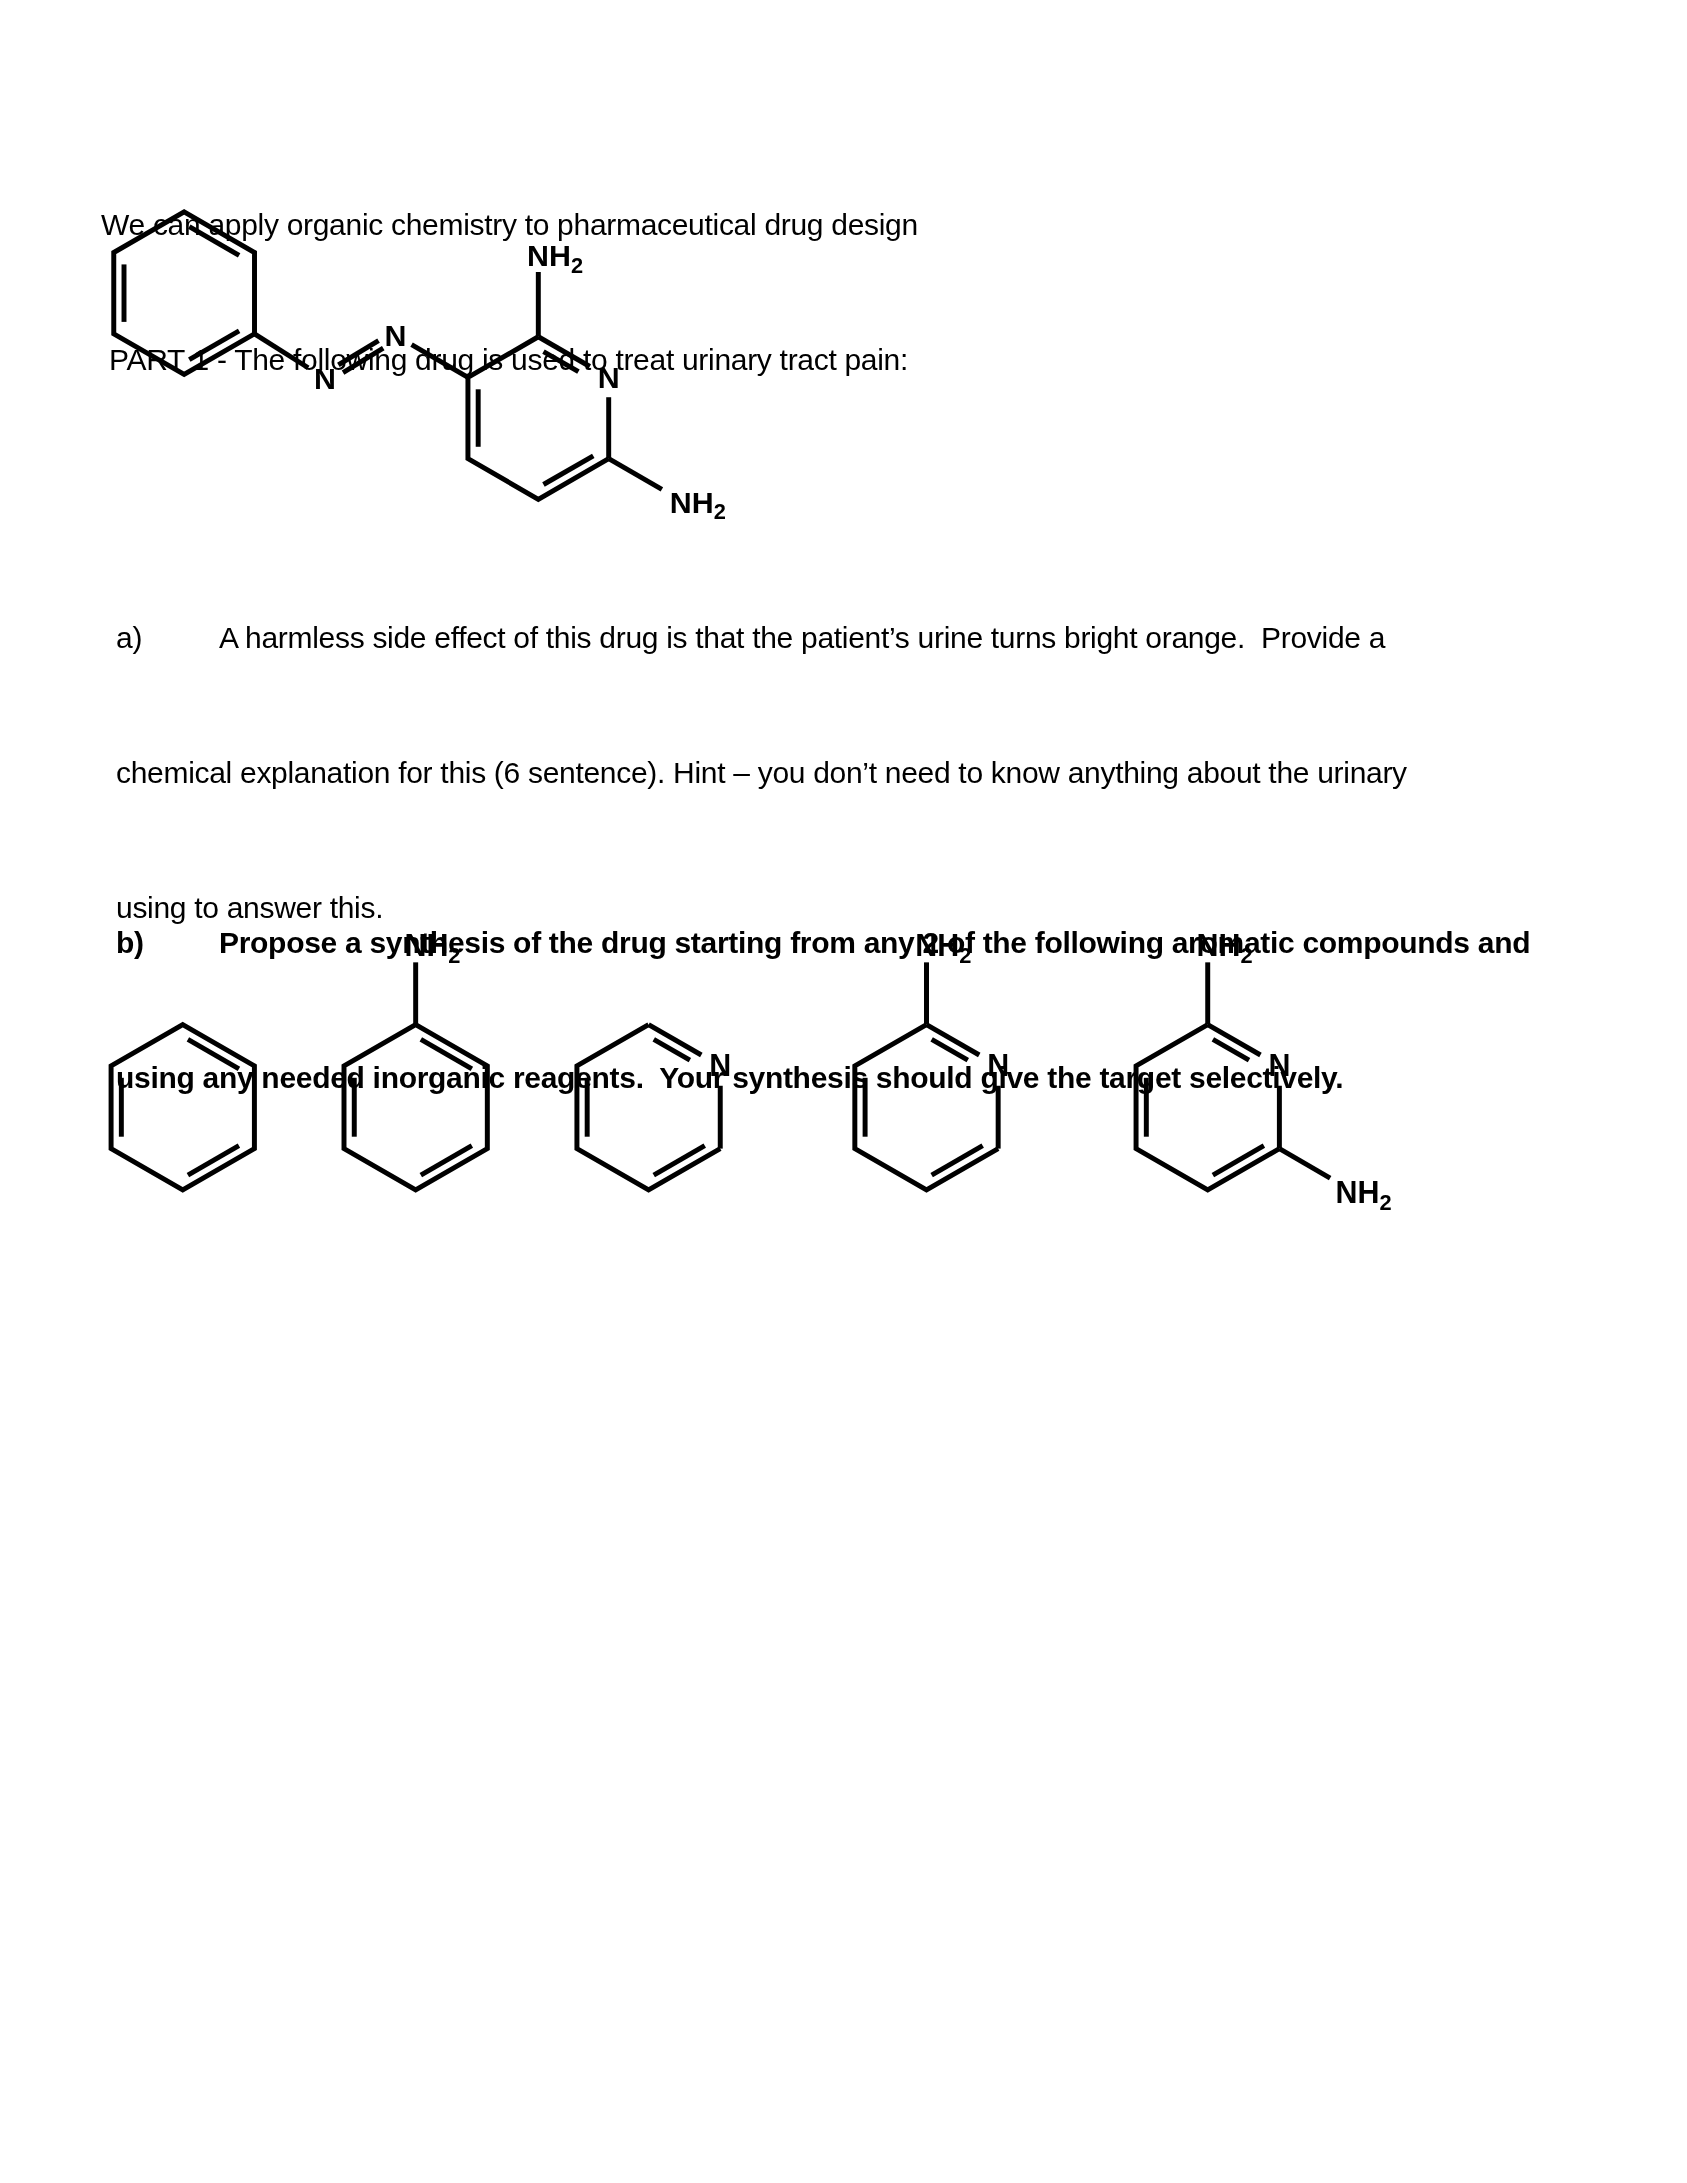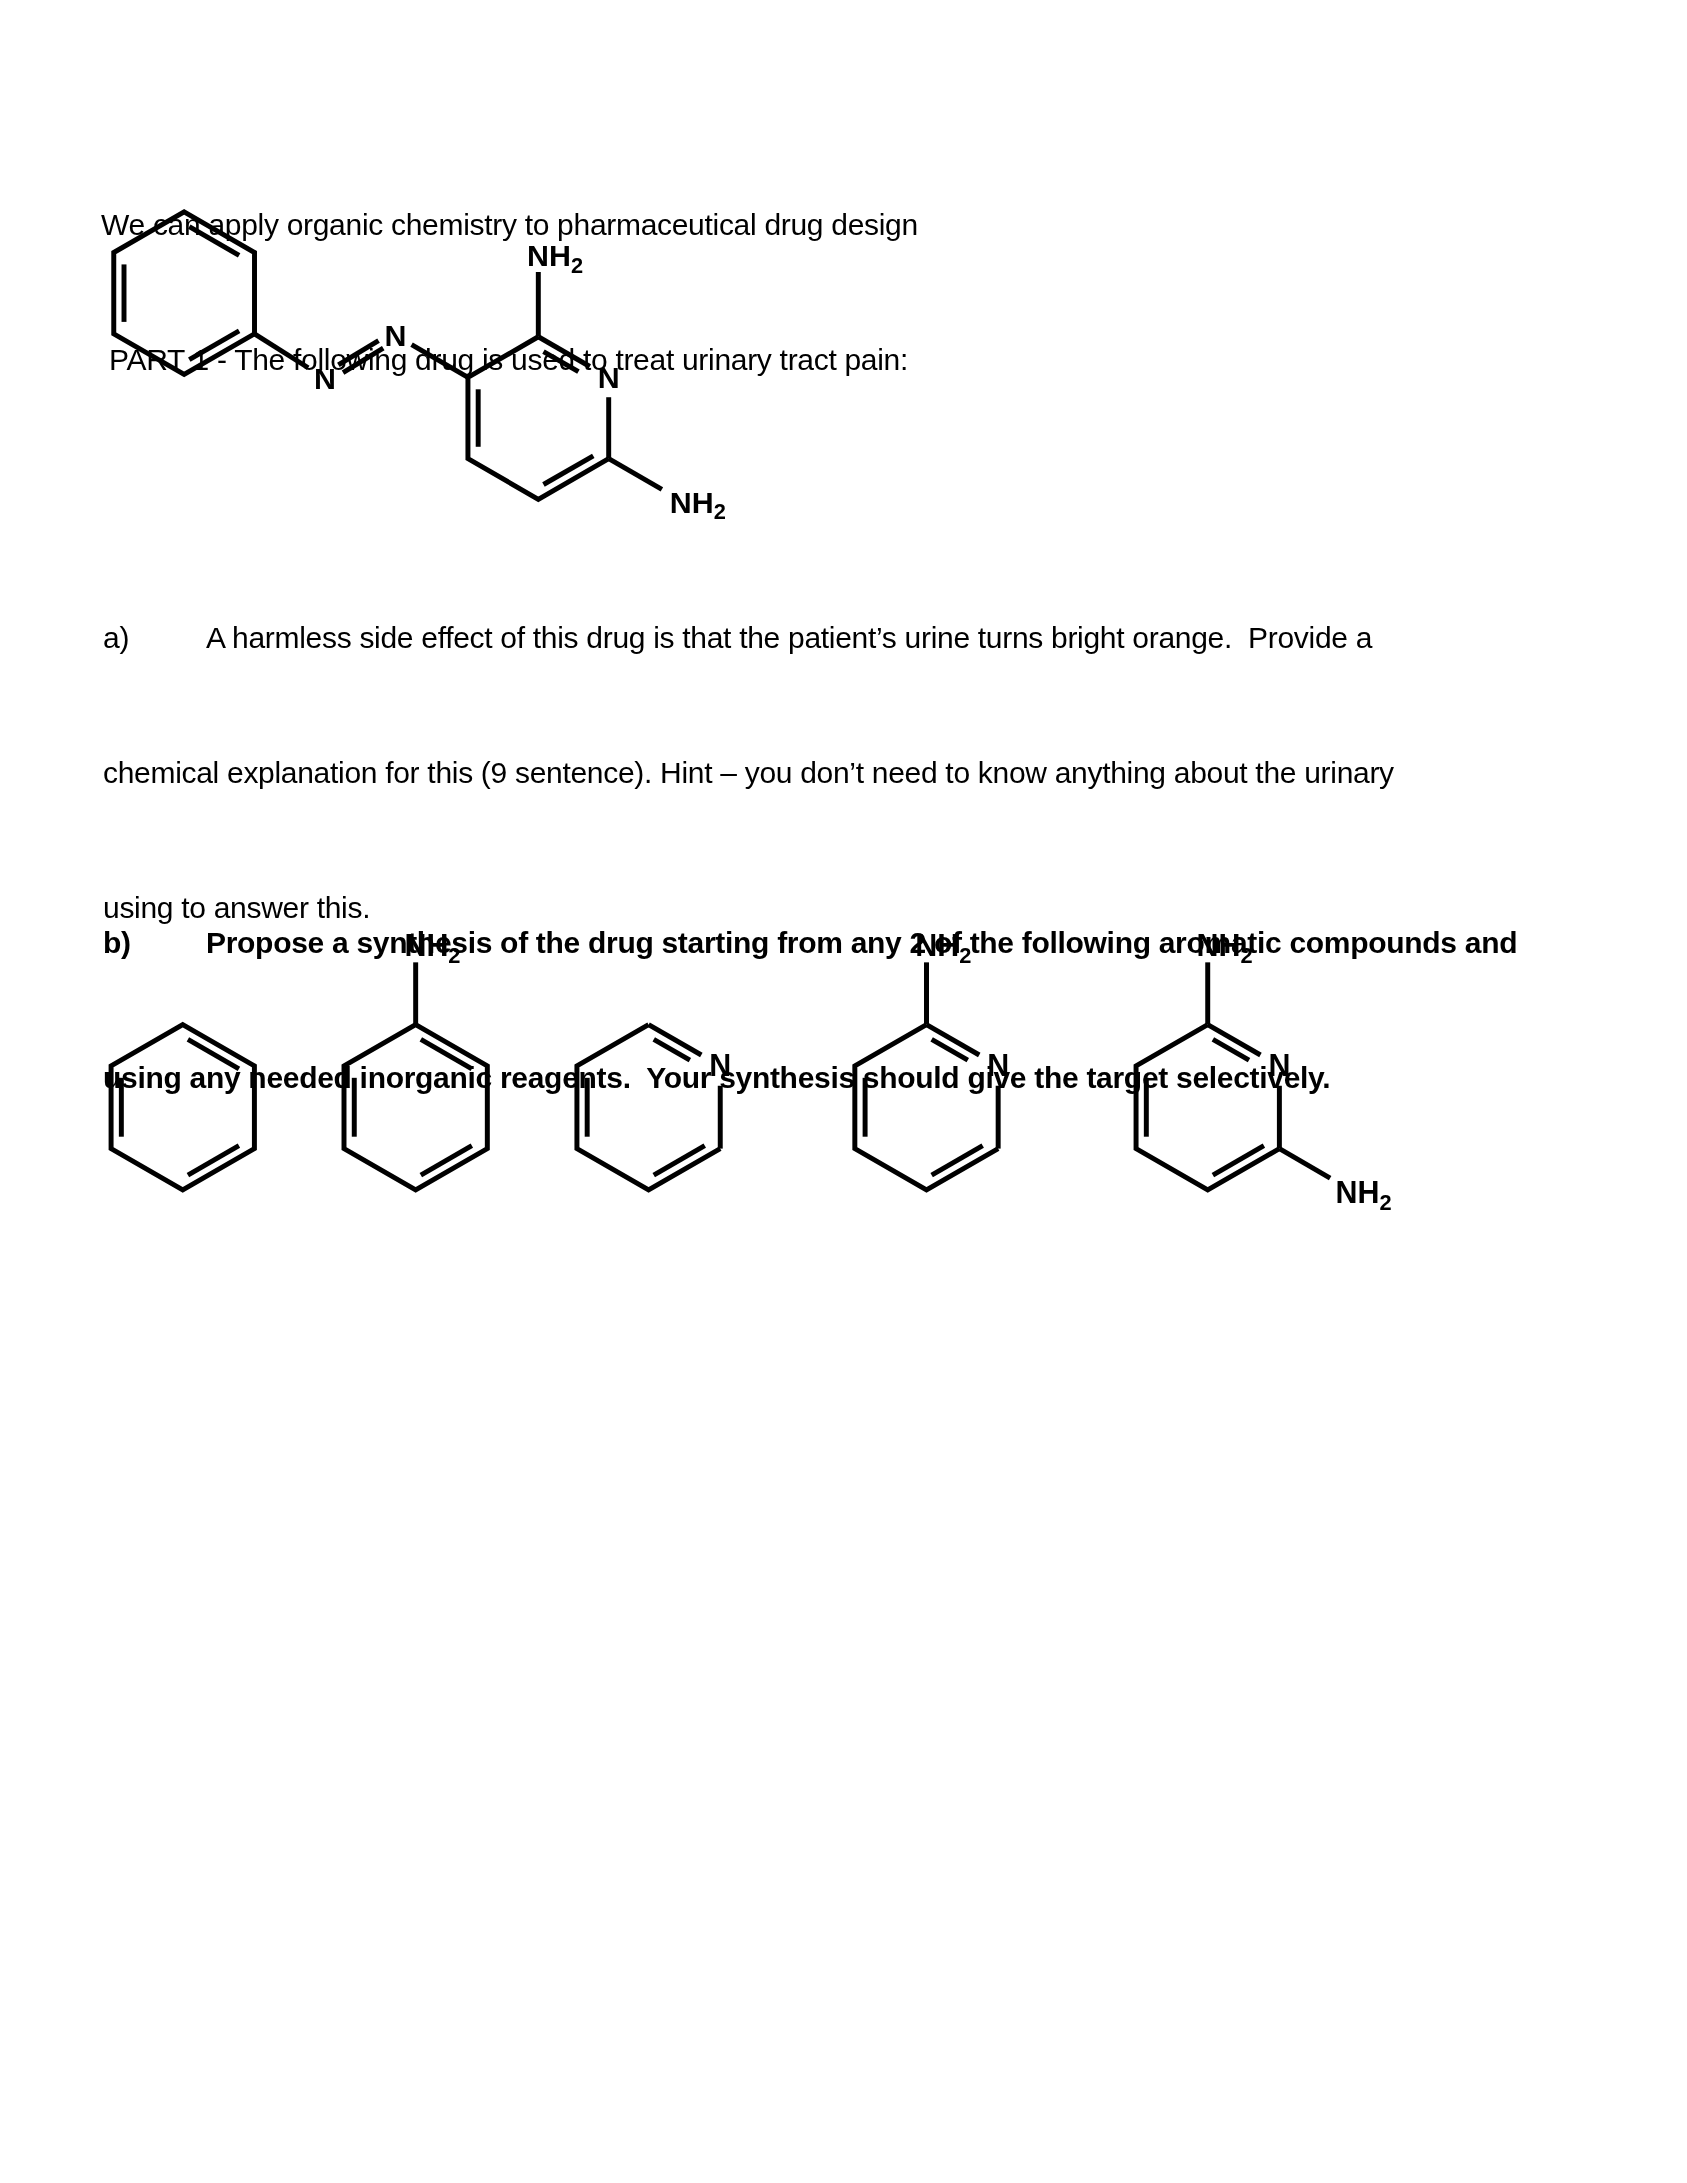--- a/index.html
+++ b/index.html
@@ -1,20 +1,20 @@
 <!DOCTYPE html>
 <html style="font-size:10.6px"><head>
 <meta charset="utf-8">
 <style>
   html,body{margin:0;padding:0;background:#ffffff;}
   .page{position:relative;width:1687px;height:2183px;background:#ffffff;overflow:hidden;
         font-family:"Liberation Sans",sans-serif;color:#000;}
   .intro{position:absolute;left:101px;top:112px;font-size:30px;line-height:45px;
          letter-spacing:-0.3px;white-space:pre;}
-  .question{position:absolute;left:103px;width:1555px;font-size:30px;line-height:45px;
+  .question{position:absolute;left:116px;width:1555px;font-size:30px;line-height:45px;
             letter-spacing:-0.3px;white-space:pre-wrap;}
   .qlabel{display:inline-block;width:103px;}
   #question-a{top:525px;}
   #question-b{top:830px;font-weight:bold;}
   .figure{position:absolute;}
   #drug-svg{left:93px;top:198px;}
   #compounds-svg{left:86px;top:920px;}
   .bond{stroke:#000;stroke-width:7.5;stroke-linecap:butt;stroke-linejoin:miter;fill:none;}
   .atom{font-family:"Liberation Sans",sans-serif;font-size:46px;font-weight:700;fill:#000;}
   .sub{font-size:33px;font-weight:700;}
@@ -54,21 +54,21 @@
         <text x="597" y="524" text-anchor="middle" class="atom">N</text>
       </g>
       <line x1="813.0" y1="412.0" x2="813.0" y2="510.0" class="bond"></line>
       <text x="796" y="403" class="atom"><tspan>NH</tspan><tspan class="sub" dy="10">2</tspan></text>
       <line x1="919.5" y1="694.5" x2="1000.0" y2="741.0" class="bond"></line>
       <text x="1012" y="776" class="atom"><tspan>NH</tspan><tspan class="sub" dy="10">2</tspan></text>
     </svg>
 
   <div class="question" id="question-a">
     <div><span class="qlabel">a)</span><span>A harmless side effect of this drug is that the patient’s urine turns bright orange.  Provide a</span></div>
-    <div>chemical explanation for this (9 sentence). Hint – you don’t need to know anything about the urinary</div>
+    <div>chemical explanation for this (6 sentence). Hint – you don’t need to know anything about the urinary</div>
     <div>using to answer this.</div>
   </div>
 
   <div class="question" id="question-b">
     <div><span class="qlabel">b)</span><span>Propose a synthesis of the drug starting from any 2 of the following aromatic compounds and</span></div>
     <div>using any needed inorganic reagents.  Your synthesis should give the target selectively.</div>
   </div>
 
   <svg id="compounds-svg" class="figure" width="1370" height="311" viewBox="130 1390 2070 470">
       <g>

